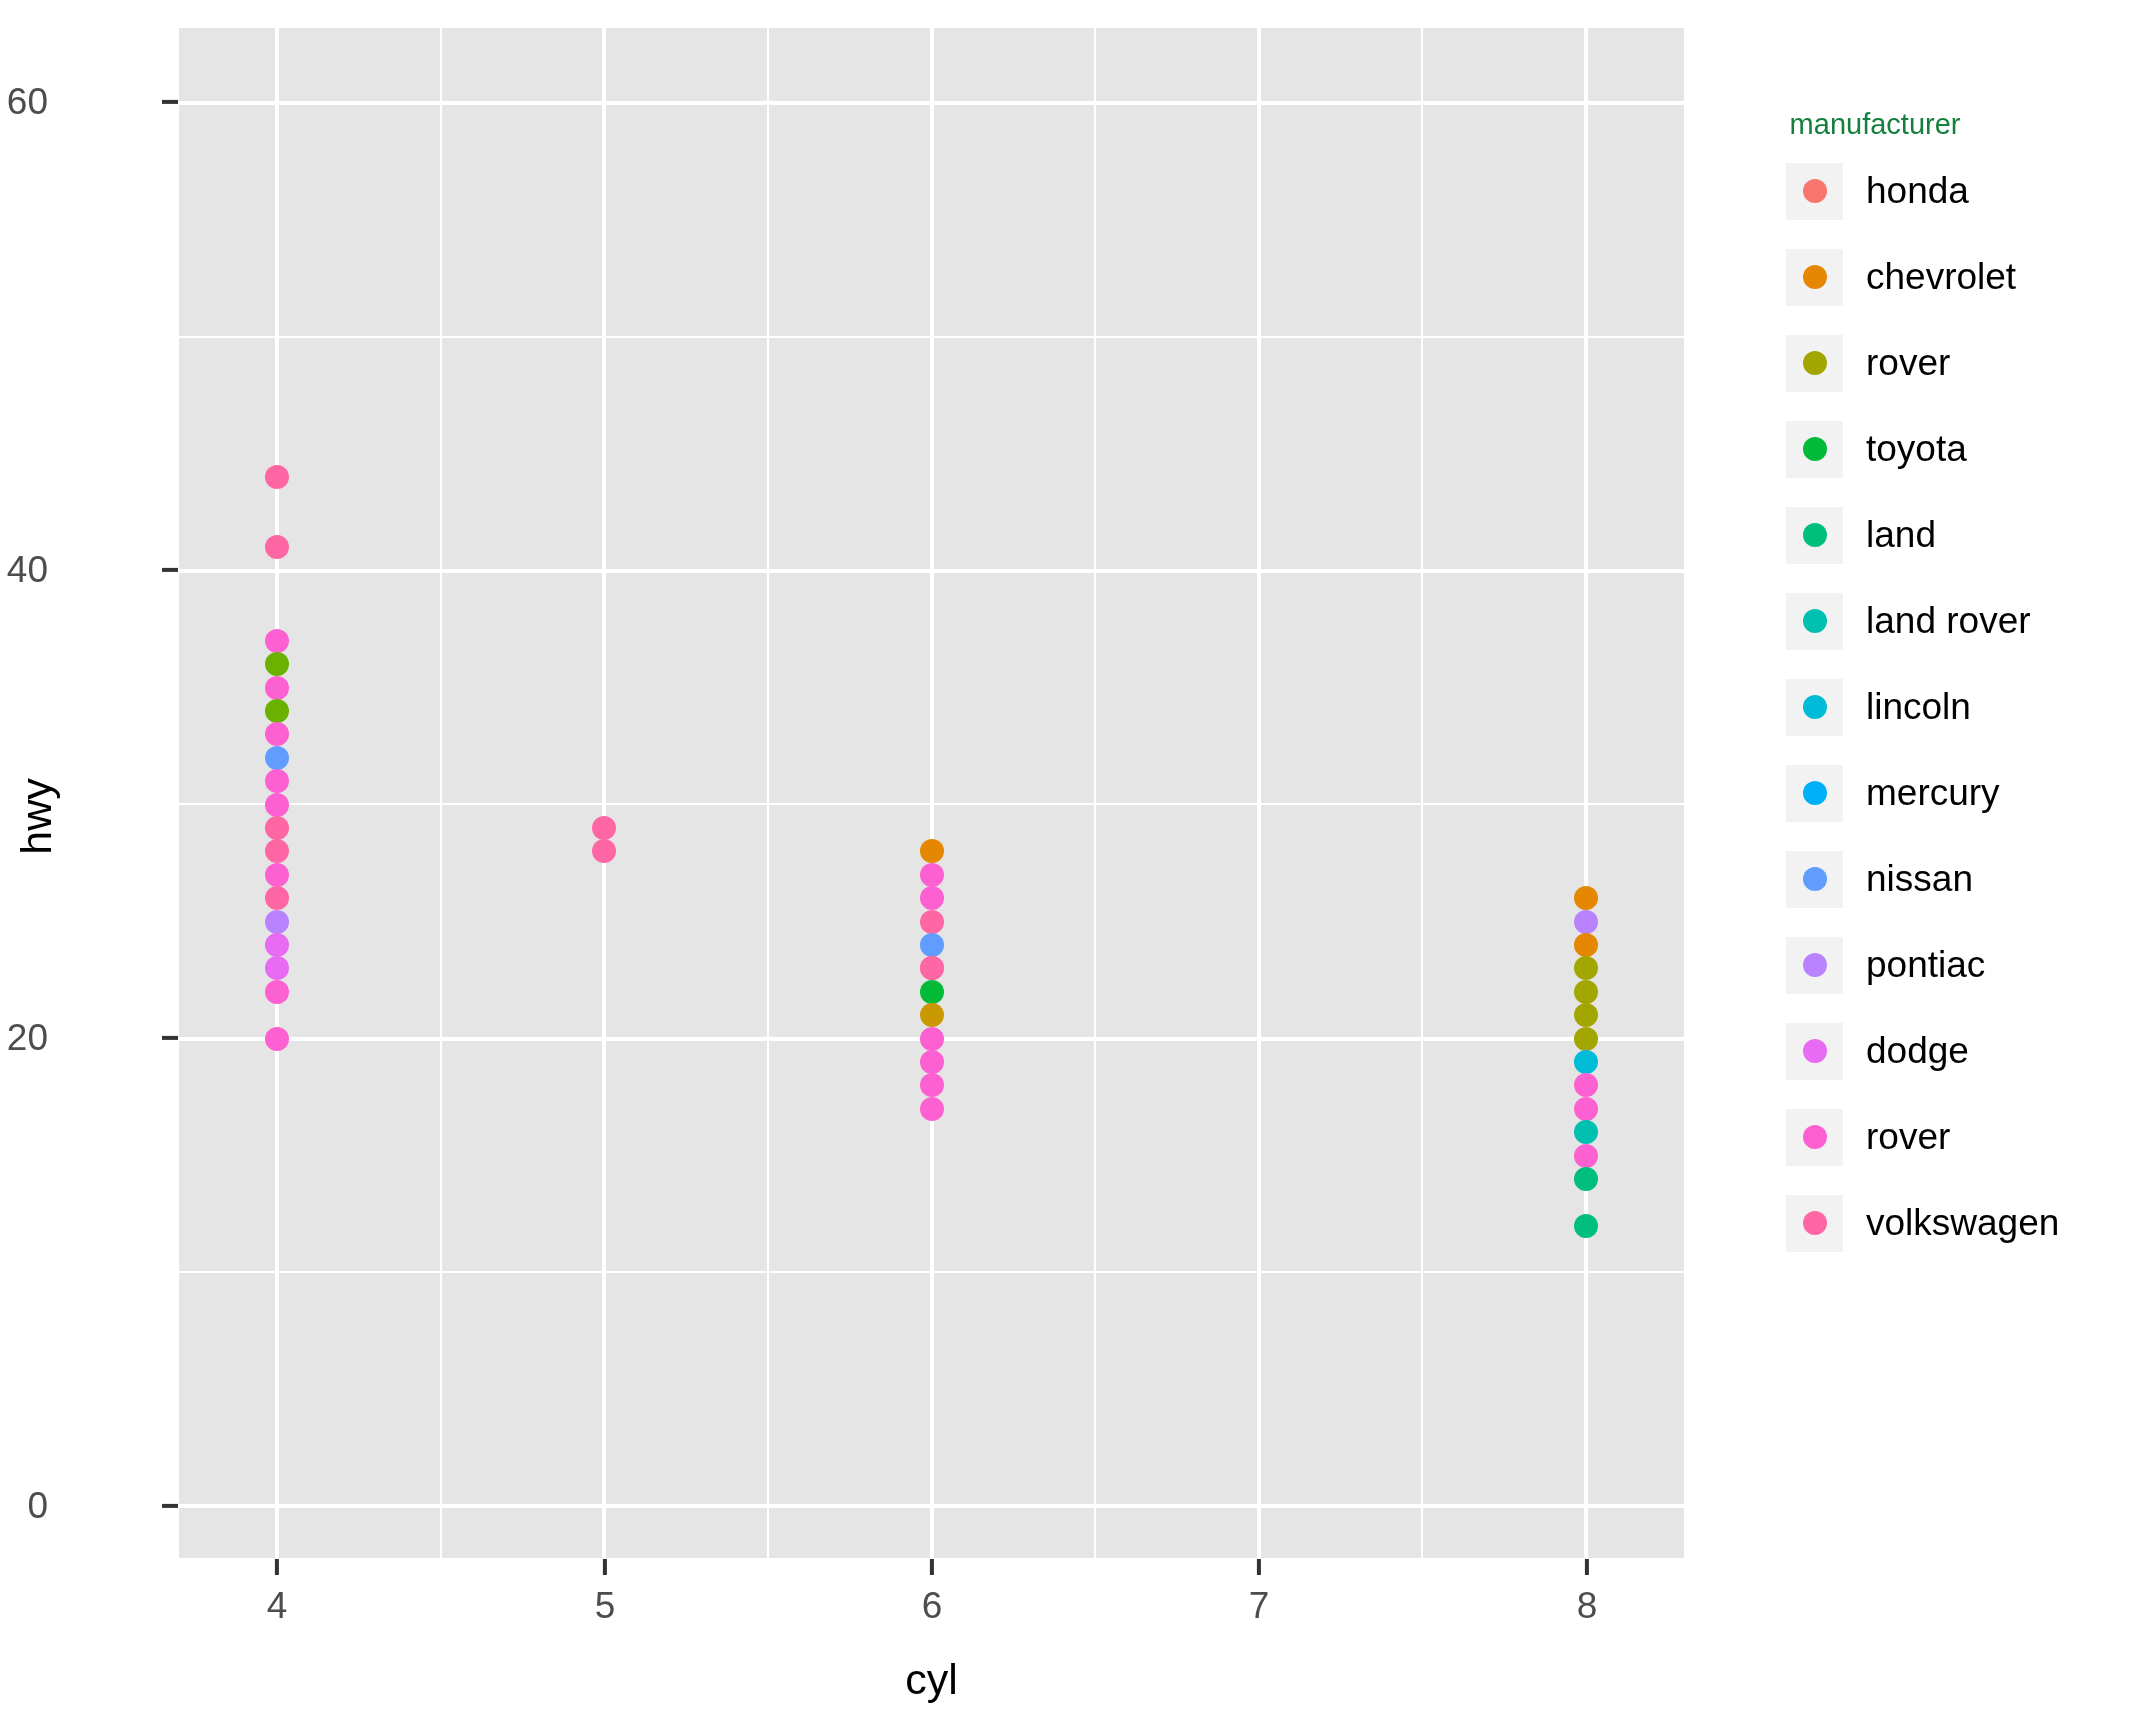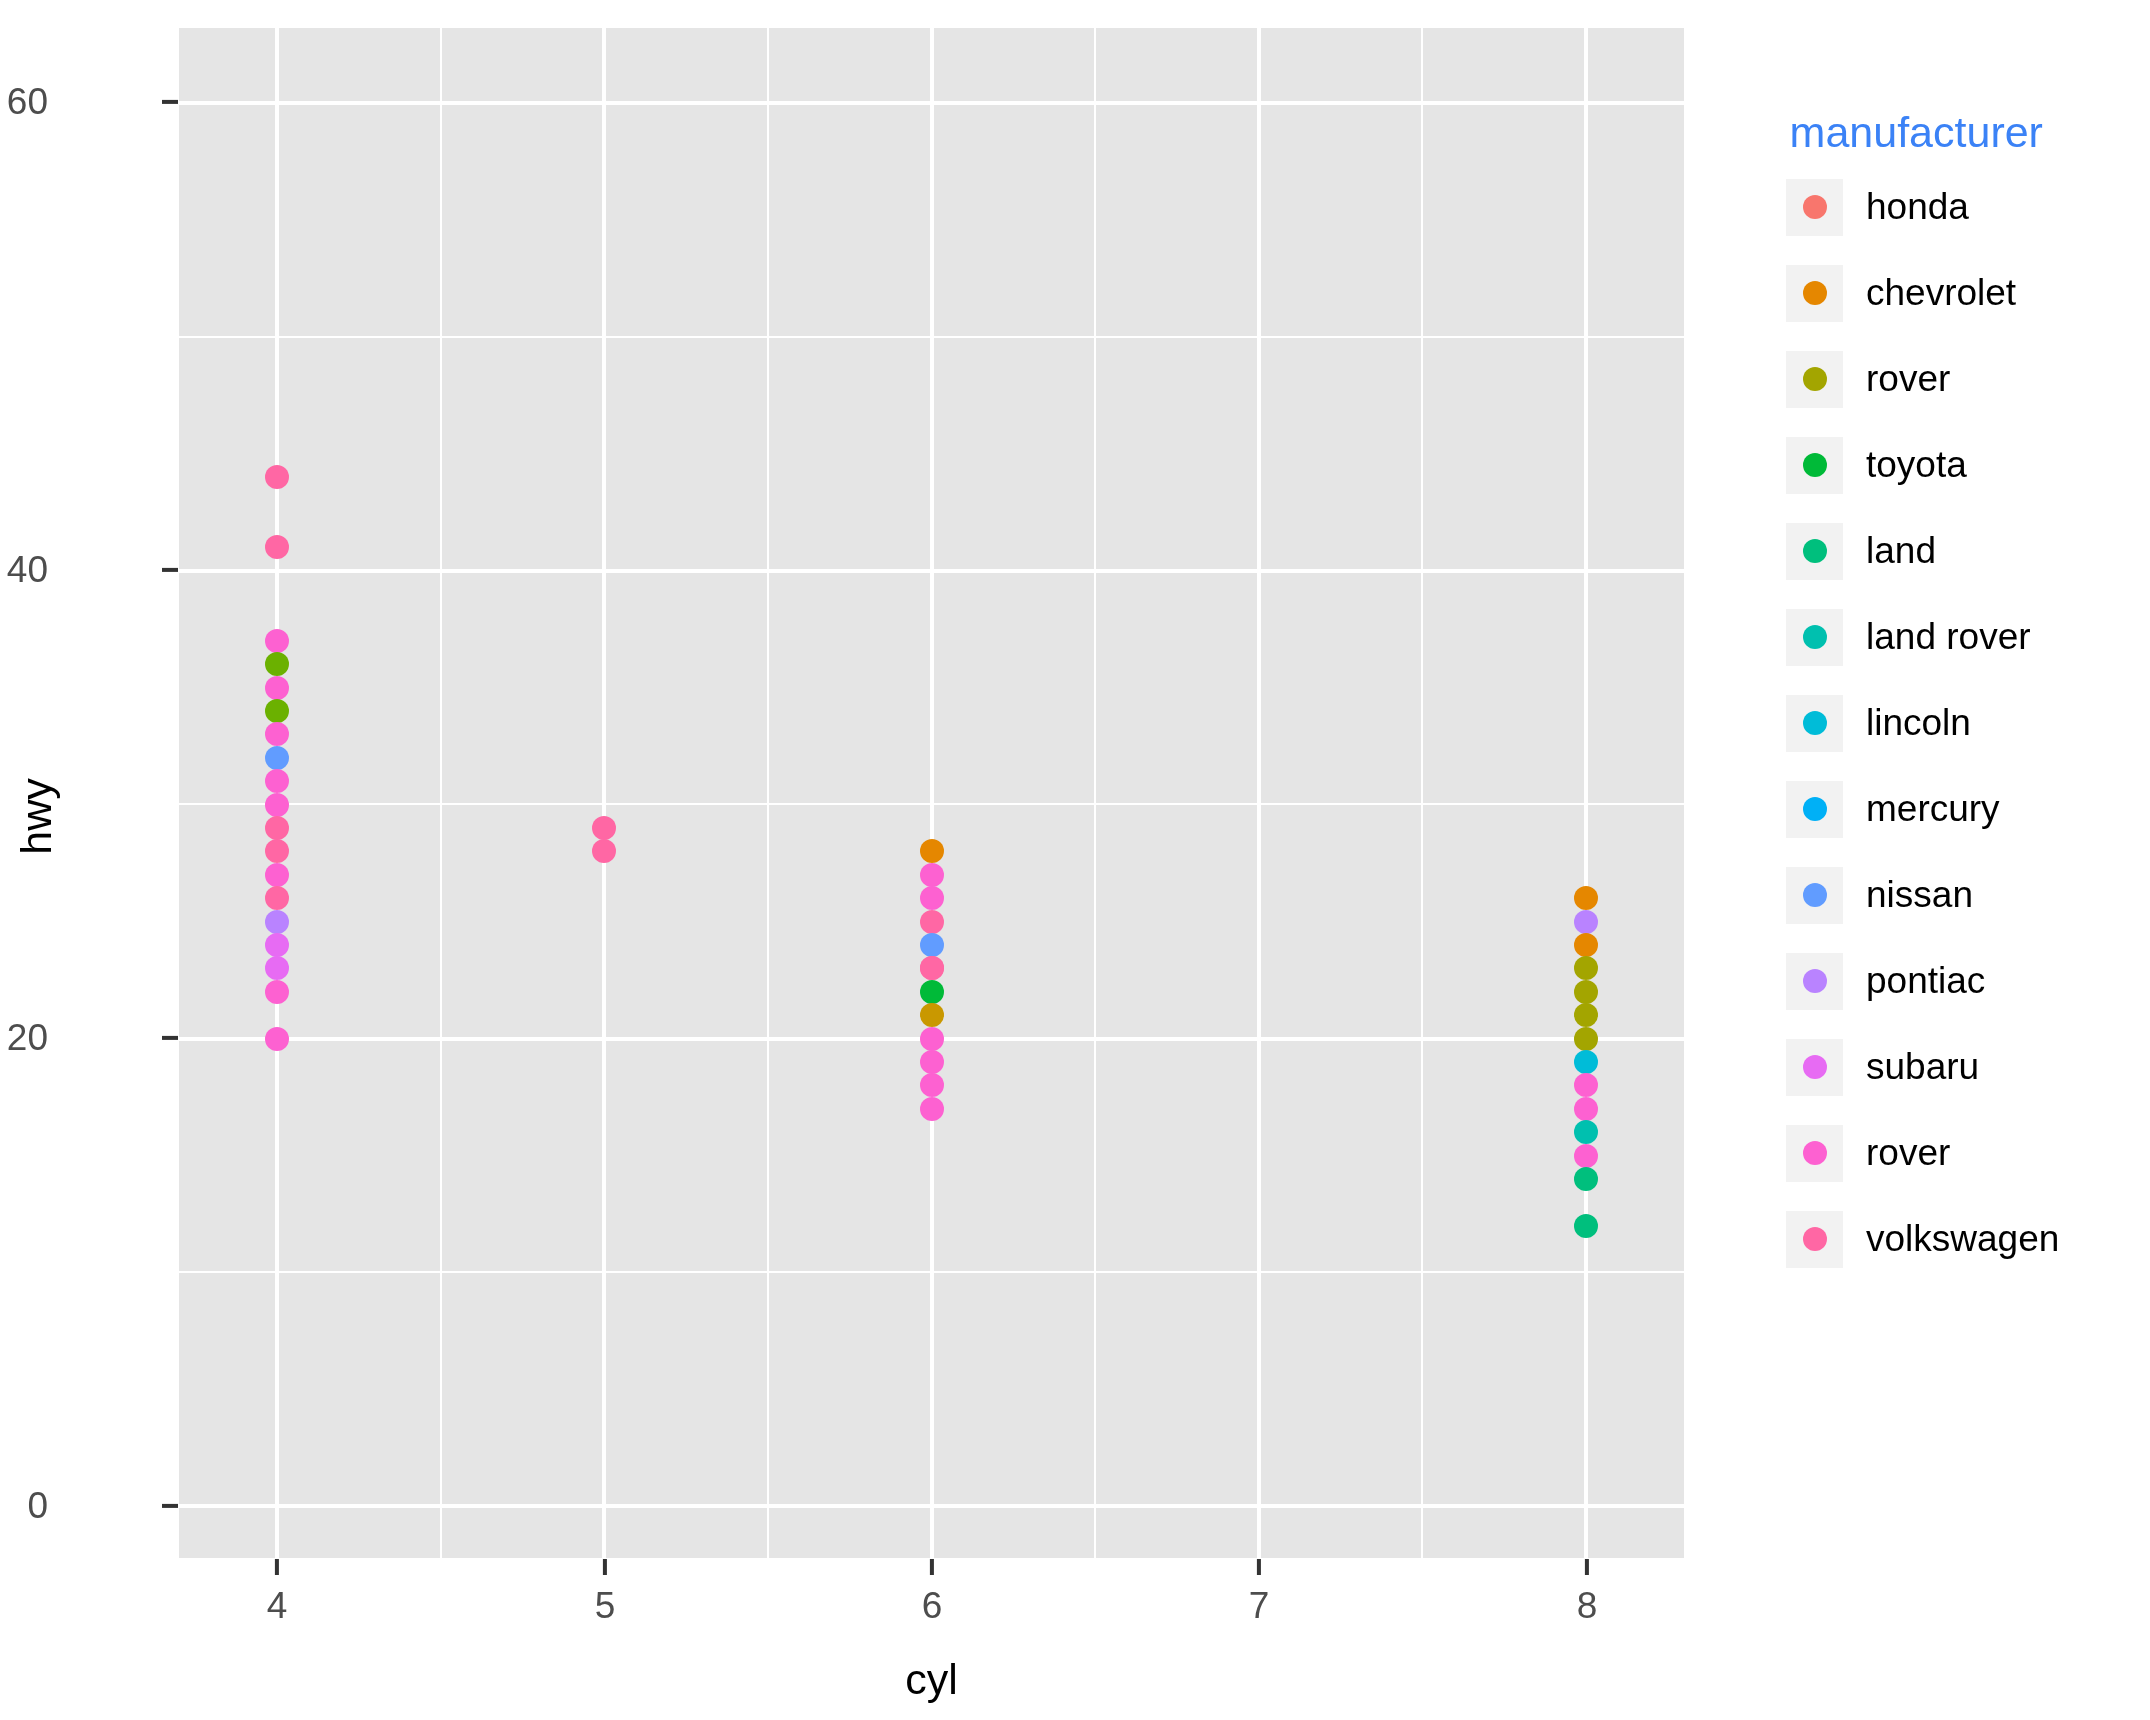--- a/index.html
+++ b/index.html
@@ -120,22 +120,22 @@
     transform-origin: center center;
   }
 
   
   #legend {
     position: absolute;
     left: 1786px;
     top: 108px;
   }
   #legend-title {
-    font-size: 43px;
-    color: #3b82f6;
+    font-size: 29px;
+    color: #15803d;
     margin: 0 0 21.5px 3.6px;
     white-space: nowrap;
   }
   .legend-row {
     display: flex;
     align-items: center;
     height: 57px;
     margin-bottom: 29px;
   }
   .legend-key {
@@ -327,21 +327,21 @@
         <div class="legend-row">
           <div class="legend-key">
             <div class="legend-dot" style="background: rgb(185, 131, 255);"></div>
           </div>
           <div class="legend-label">pontiac</div>
         </div>
         <div class="legend-row">
           <div class="legend-key">
             <div class="legend-dot" style="background: rgb(231, 107, 243);"></div>
           </div>
-          <div class="legend-label">subaru</div>
+          <div class="legend-label">dodge</div>
         </div>
         <div class="legend-row">
           <div class="legend-key">
             <div class="legend-dot" style="background: rgb(253, 97, 209);"></div>
           </div>
           <div class="legend-label">rover</div>
         </div>
         <div class="legend-row">
           <div class="legend-key">
             <div class="legend-dot" style="background: rgb(255, 103, 164);"></div>

